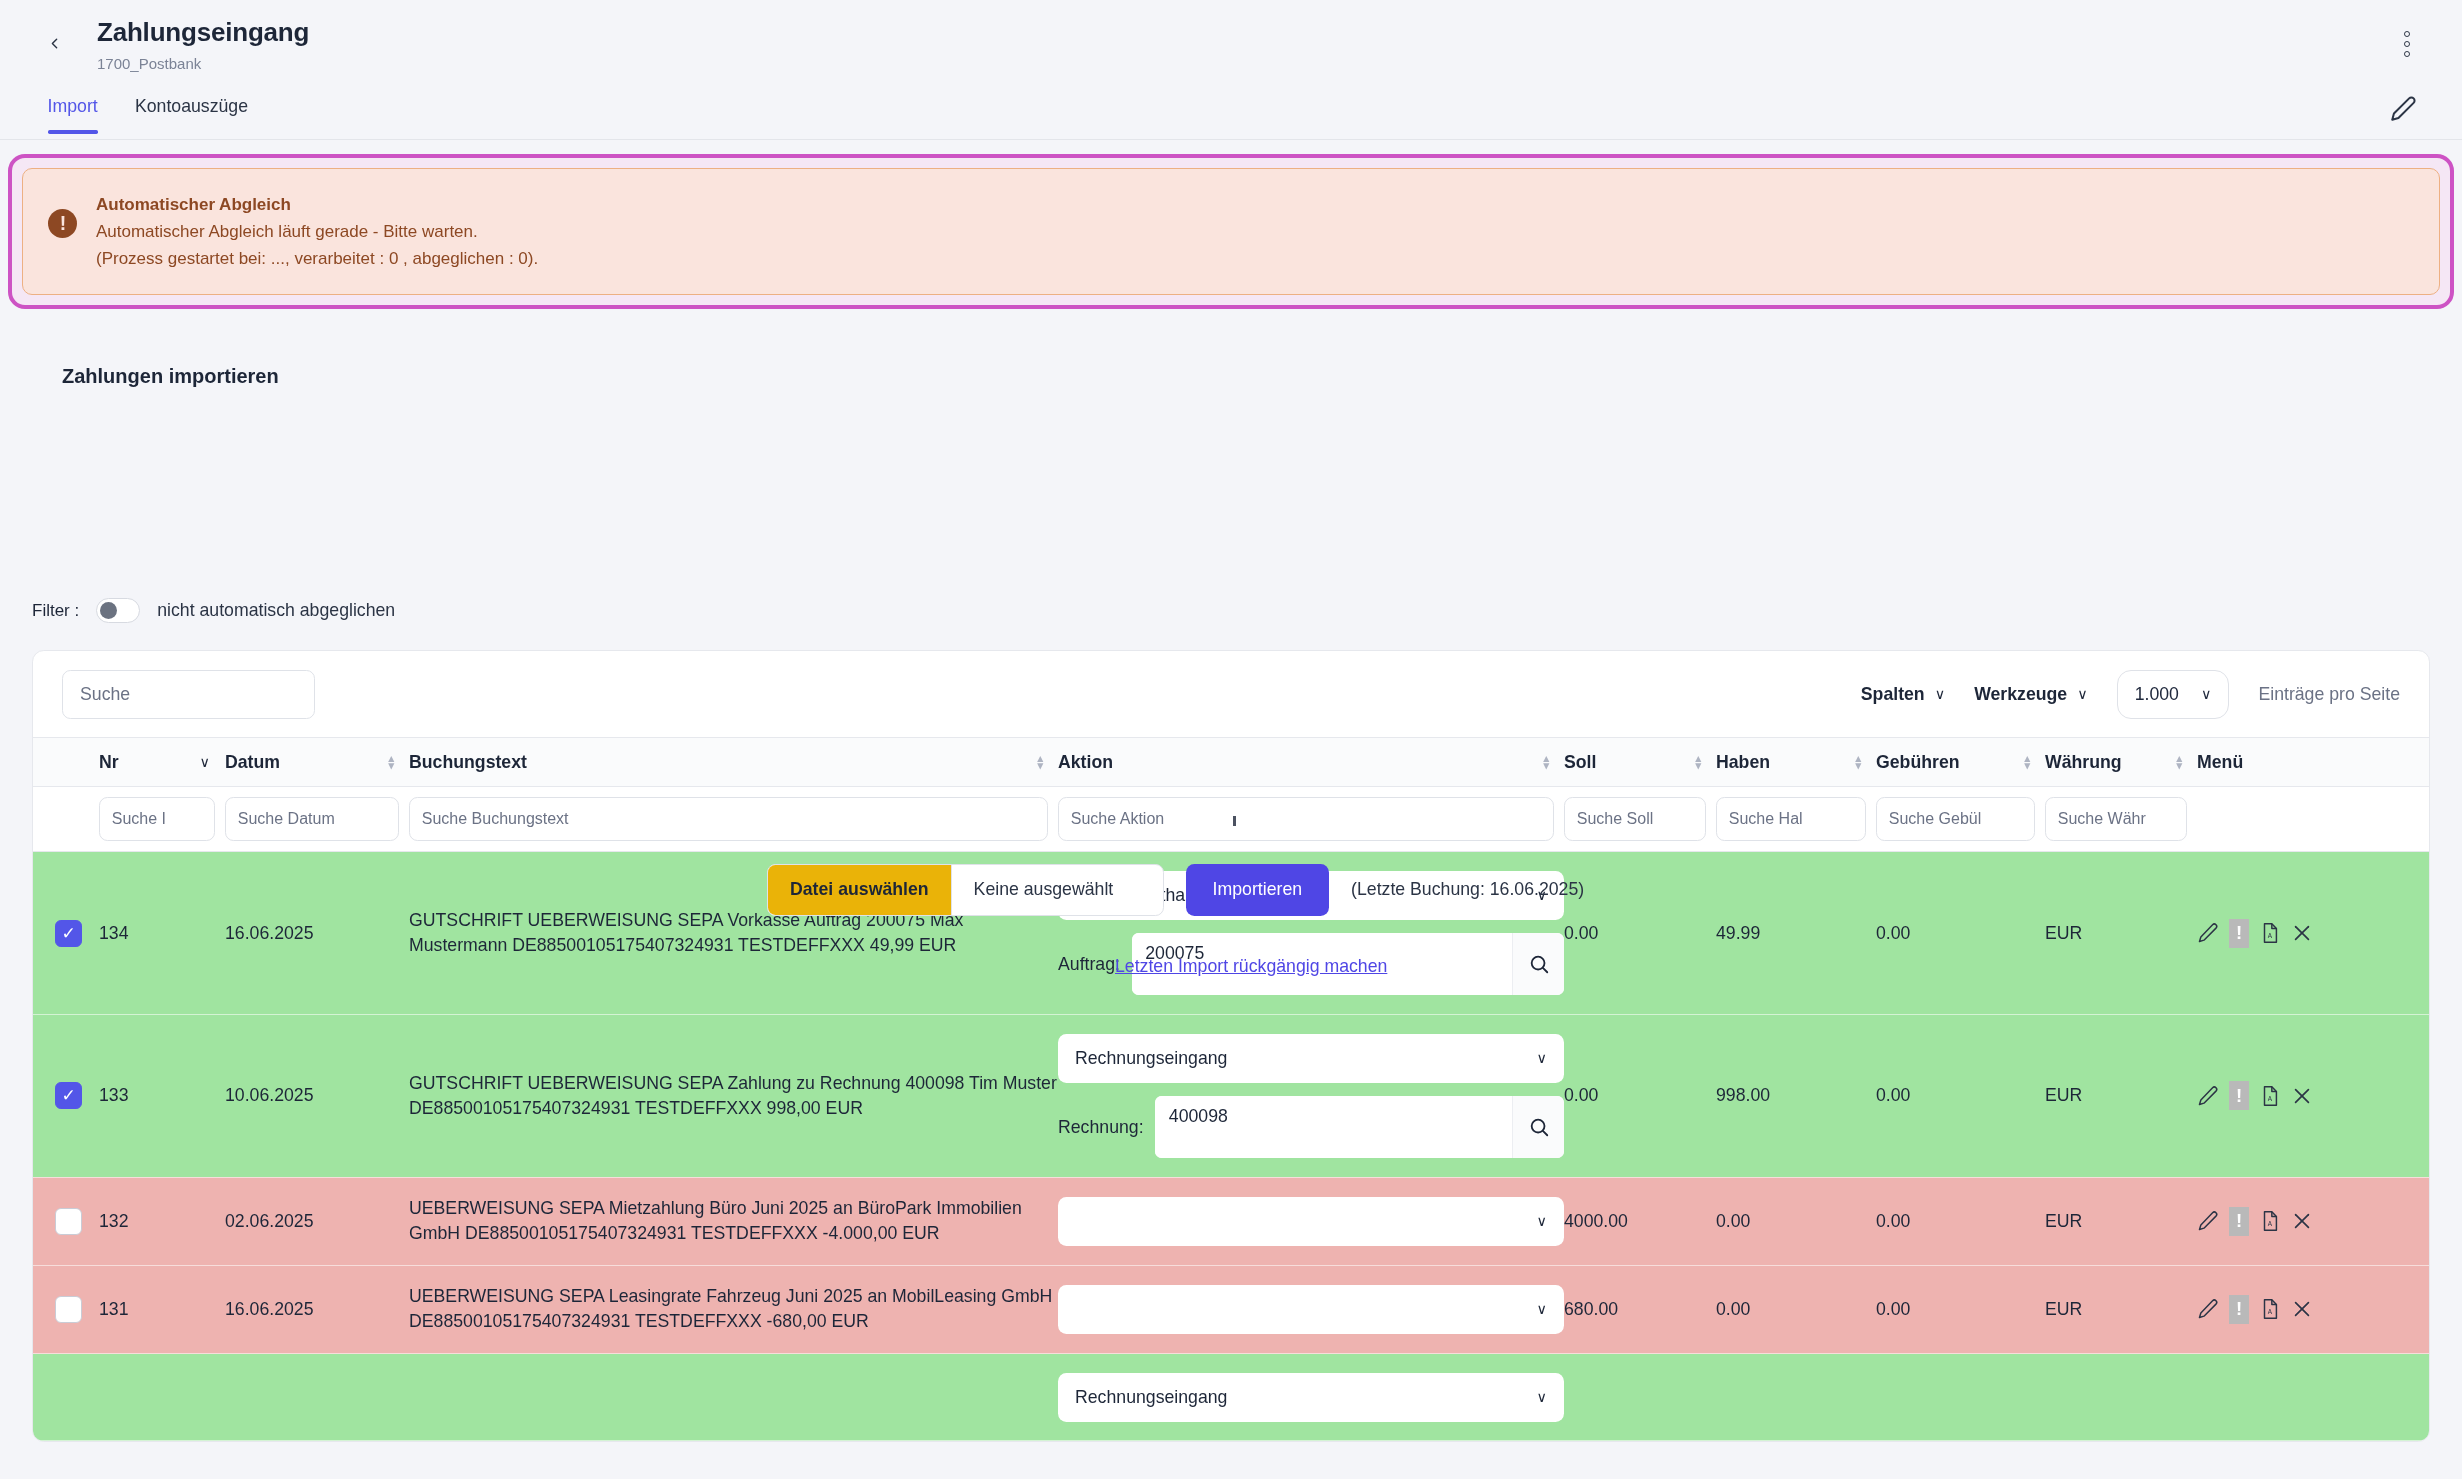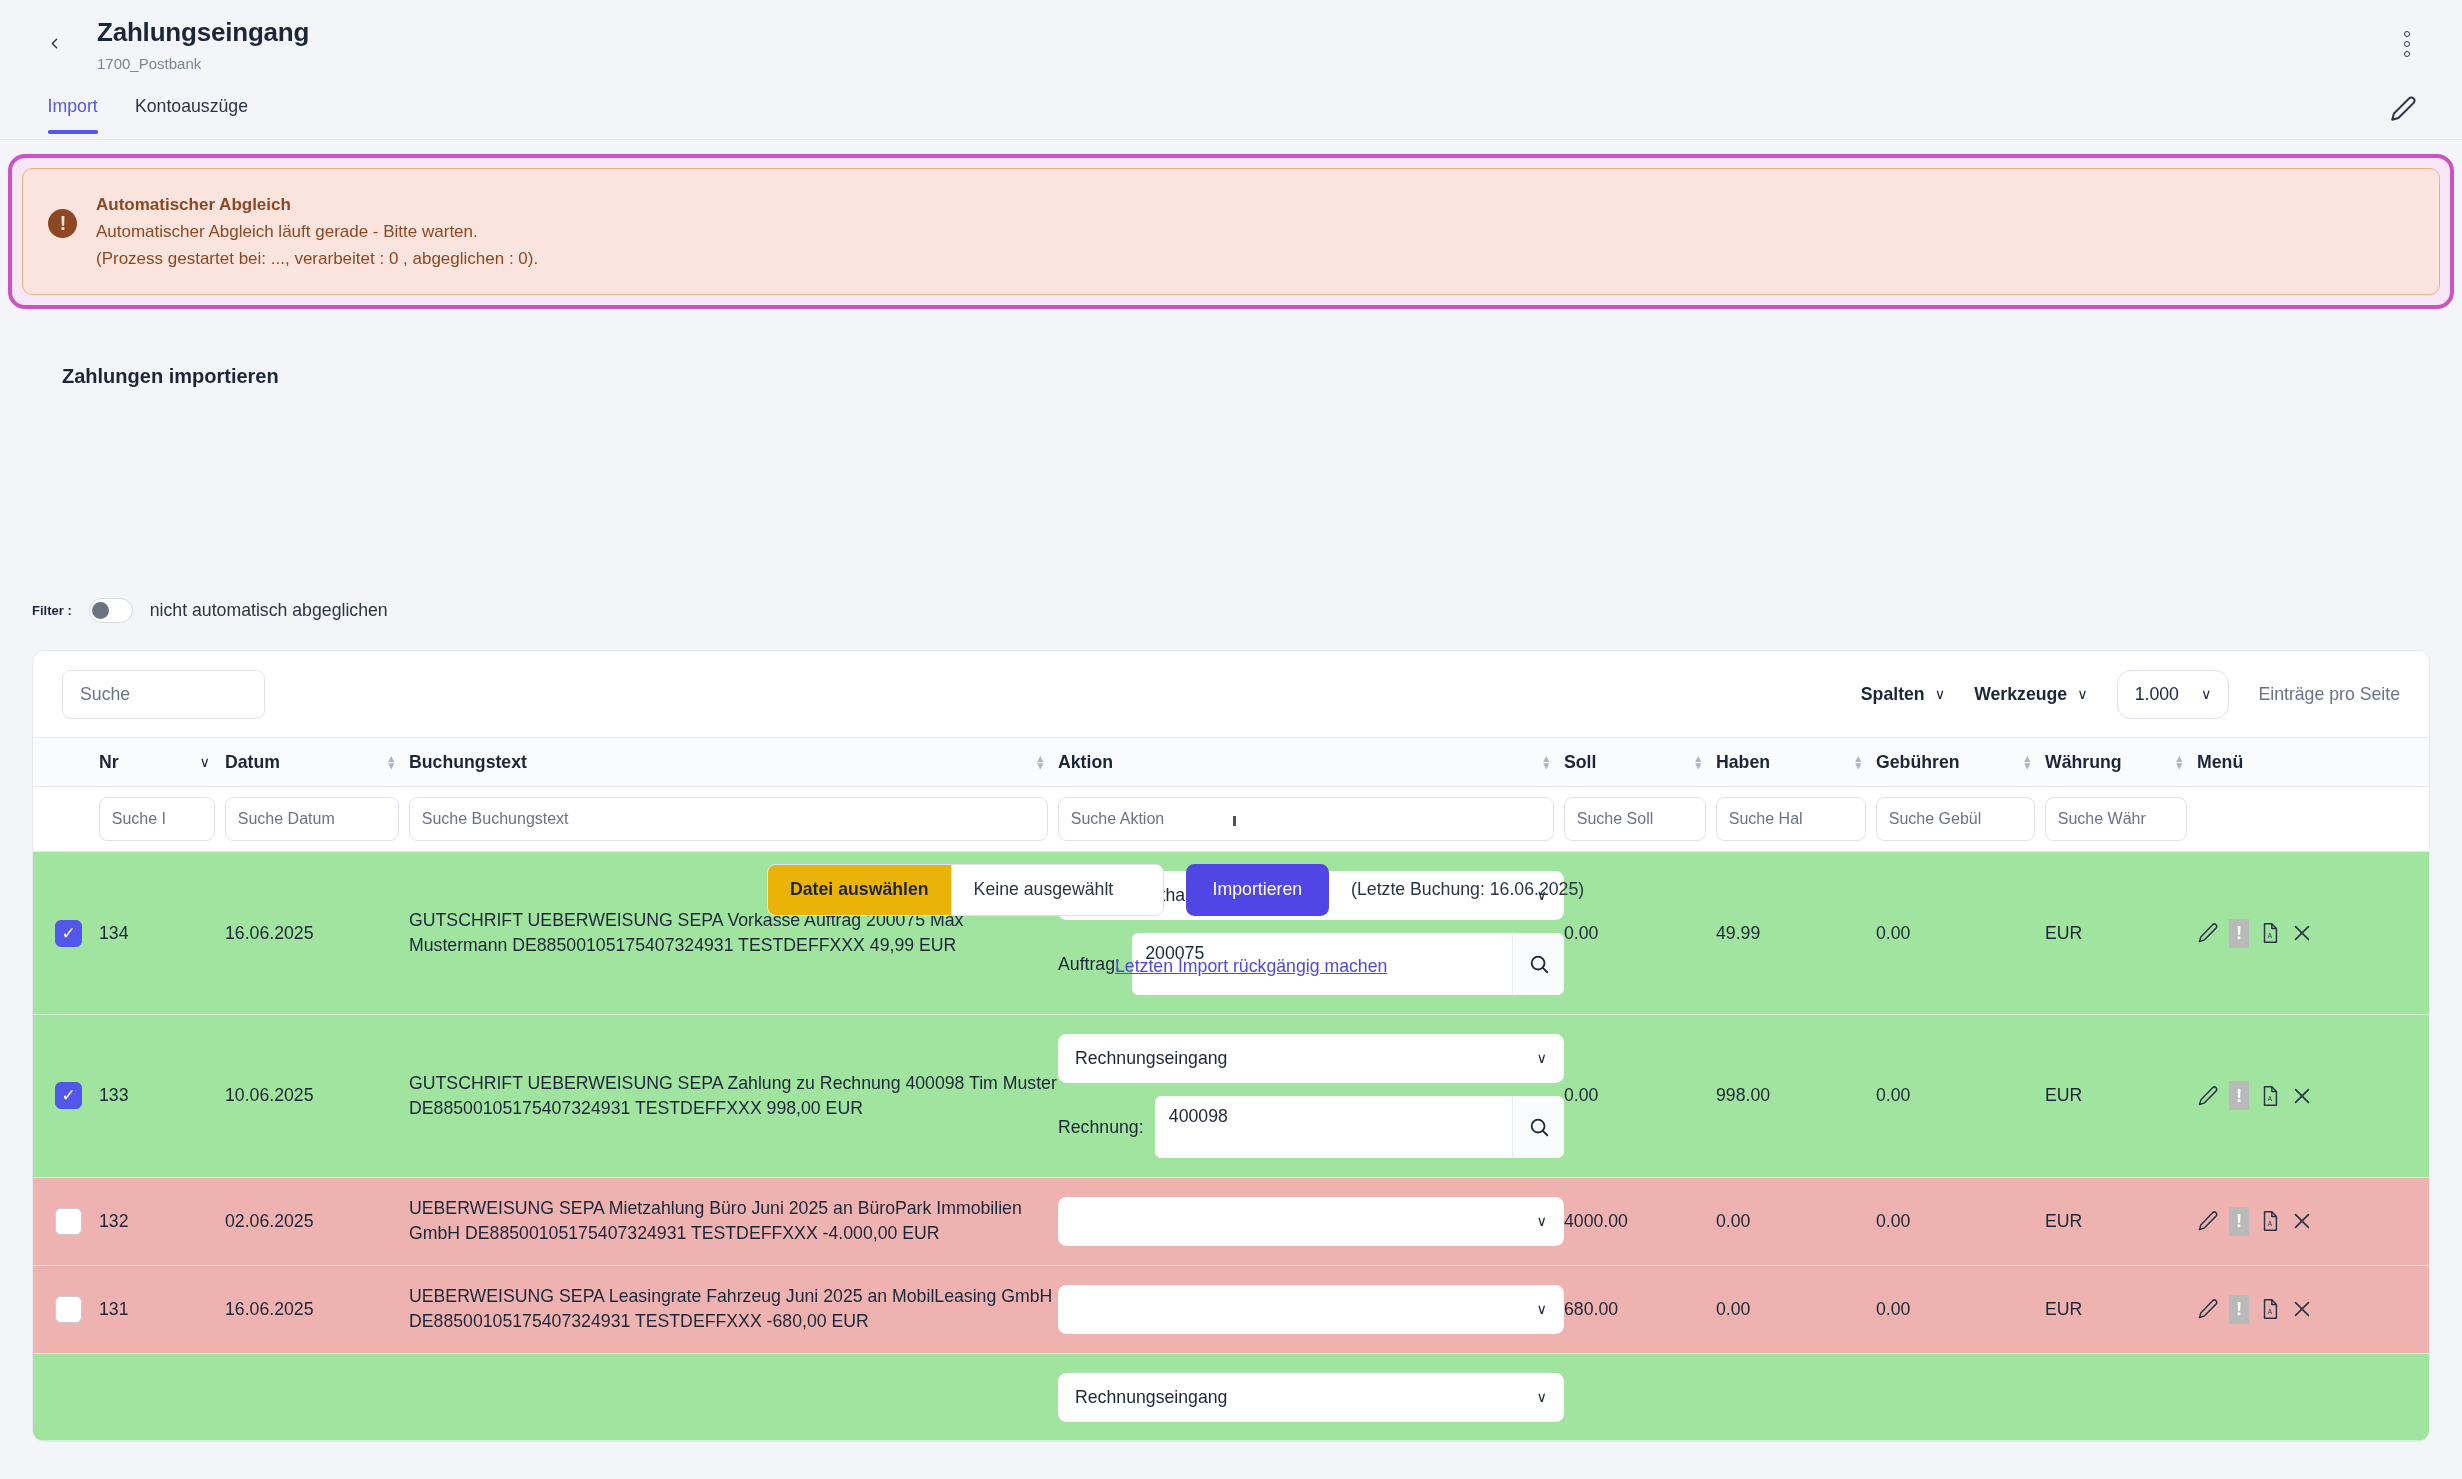--- a/index.html
+++ b/index.html
@@ -131,21 +131,21 @@
   .undo-link {
     position: absolute; left: 1115px; top: 568px;
     font-size: 17.7px; color: #4f46e5; text-decoration: underline; cursor: pointer;
   }
 
   
   .filter-row {
     display: flex; align-items: center; gap: 17px;
     margin: 0 0 0 32px; height: 42px;
   }
-  .filter-label { font-size: 13px; font-weight: 700; color: #1d2638; }
+  .filter-label { font-size: 17px; font-weight: 400; color: #1d2638; }
   .toggle {
     width: 44px; height: 25px; border-radius: 13.5px;
     background: #fff; border: 1.7px solid #d7dae1; position: relative; cursor: pointer;
   }
   .toggle i {
     position: absolute; left: 2.5px; top: 2.5px;
     width: 17px; height: 17px; border-radius: 50%; background: #6b7280;
   }
   .filter-text { font-size: 17.7px; color: #2b3445; }
 
@@ -155,21 +155,21 @@
     background: #fff;
     border: 1.7px solid #e6e8ed;
     border-radius: 11.8px;
     overflow: hidden;
   }
   .card-toolbar {
     display: flex; align-items: center; justify-content: space-between;
     padding: 18.6px 29px;
   }
   .search-box {
-    width: 203px; height: 49px; border: 1.7px solid #dfe2e8; border-radius: 8.4px;
+    width: 253px; height: 49px; border: 1.7px solid #dfe2e8; border-radius: 8.4px;
     font-size: 17.7px; color: #2b3445; padding: 0 17px;
     font-family: inherit; background: #fff;
   }
   .search-box::placeholder { color: #6b7285; }
   .toolbar-right { display: flex; align-items: center; gap: 29px; }
   .tb-item {
     font-size: 17.7px; font-weight: 700; color: #1d2638;
     display: flex; align-items: center; gap: 10px; cursor: pointer;
   }
   .chev { font-size: 14.3px; font-weight: 400; }

